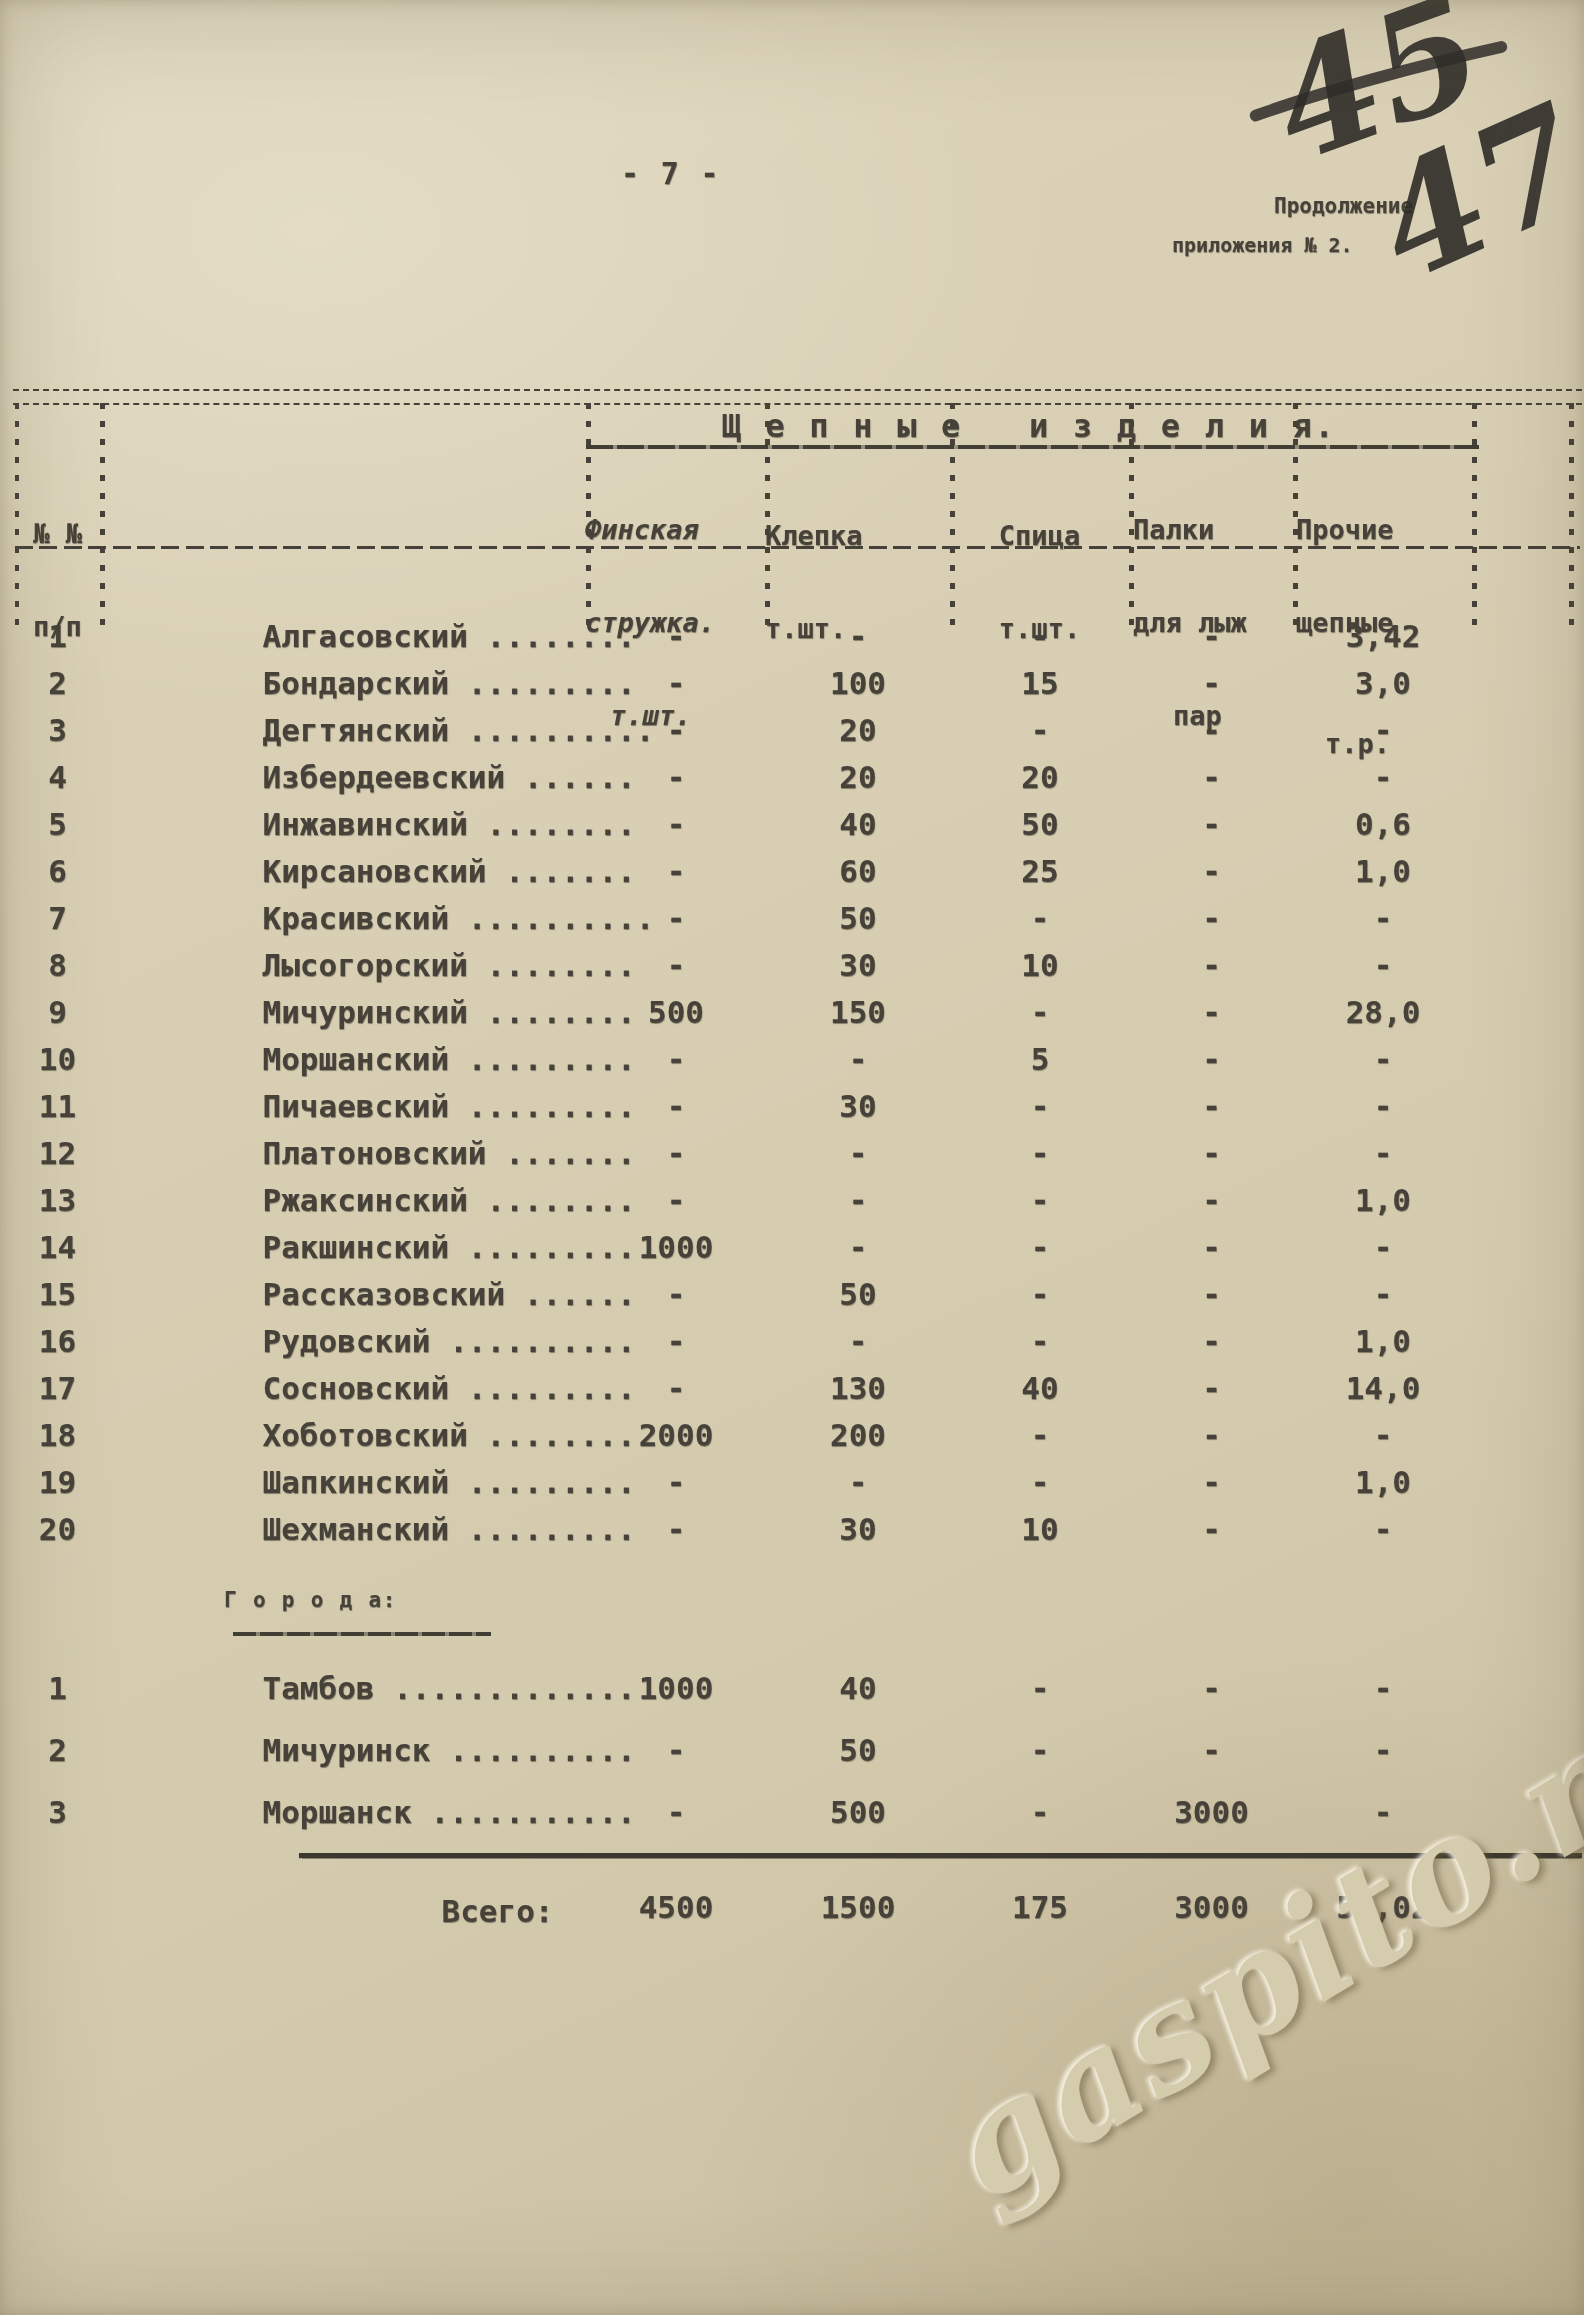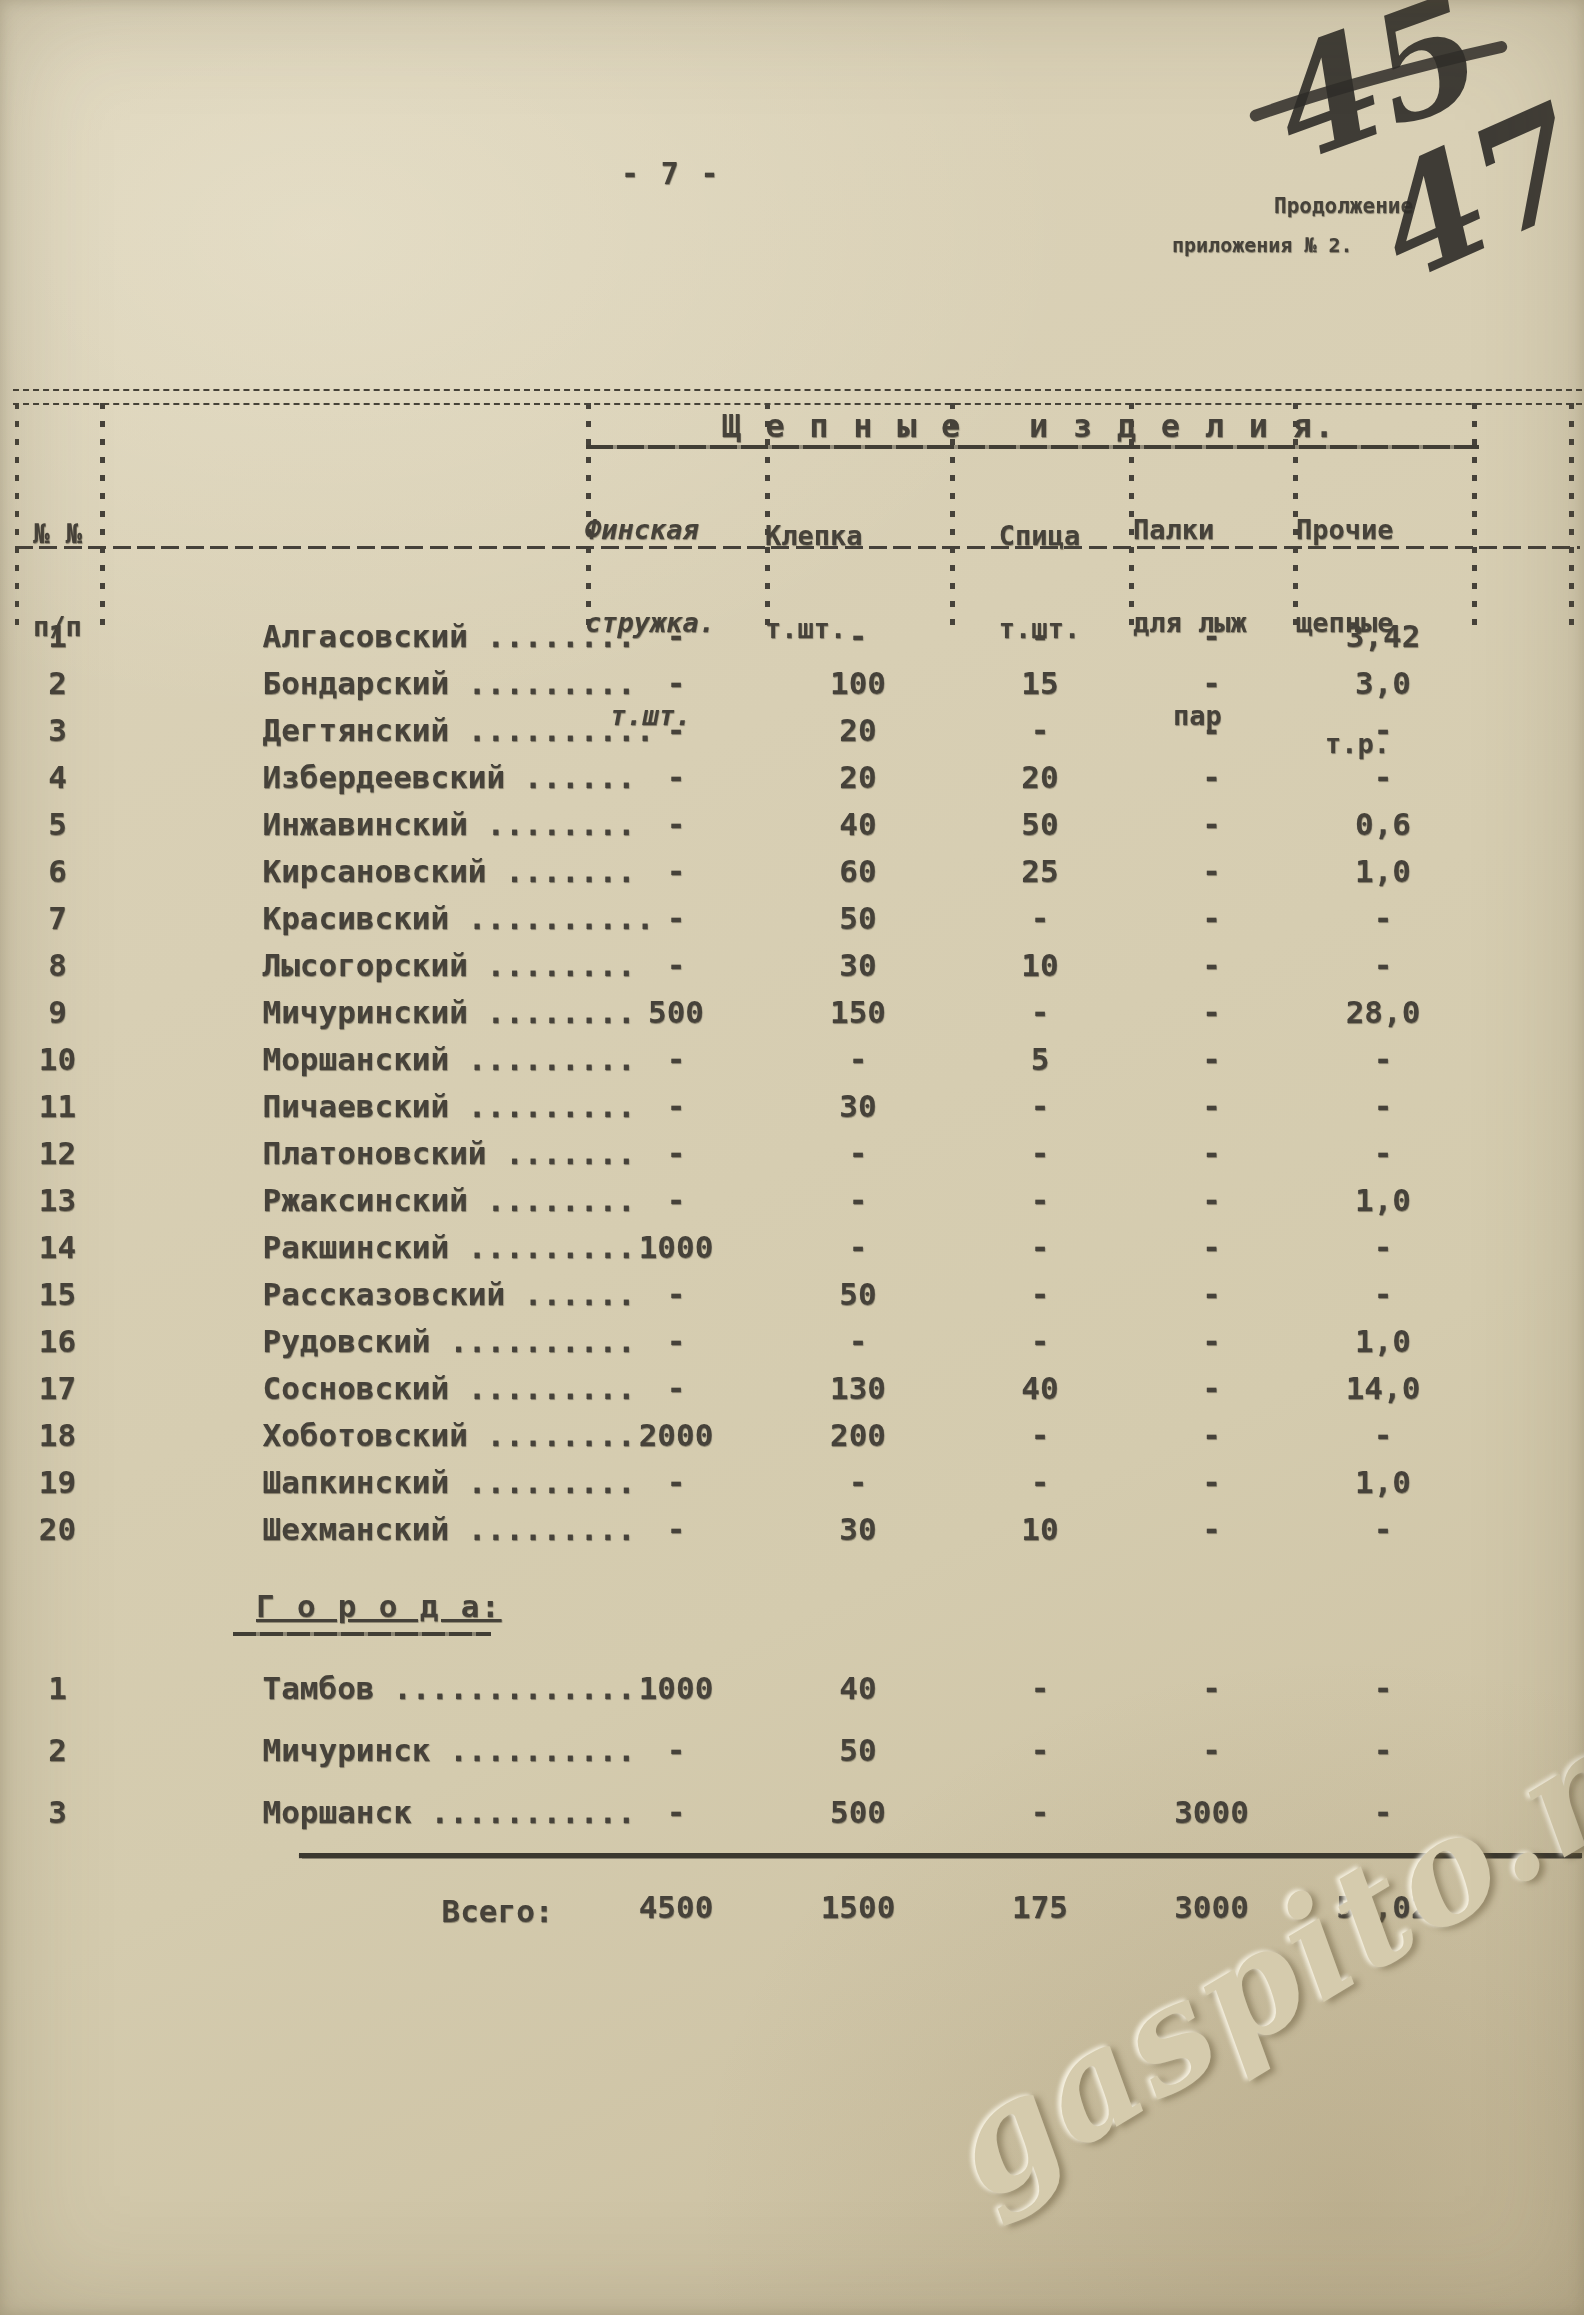--- a/index.html
+++ b/index.html
@@ -64,21 +64,21 @@
   .rows{left:14.5px;top:612px;width:1457px;}
   .cityrows{left:14.5px;top:1657px;width:1457px;}
   .trow{display:grid;grid-template-columns:86px 486px 179px 185px 179px 164px 179px;
     height:47px;align-items:center;font-size:31px;}
   .cityrows .trow{height:62px;}
   .c-num{text-align:center;}
   .c-name{padding-left:162px;}
   .c-val{text-align:center;}
 
   
-  .sechead{left:256px;top:1588px;font-size:31px;letter-spacing:1.8px;text-decoration:underline;}
+  .sechead{left:224px;top:1588px;font-size:21px;letter-spacing:1.8px;}
   .secline{left:233px;top:1632px;width:258px;height:3.6px;
     background:repeating-linear-gradient(to right,#413e35 0 23.5px,rgba(65,62,53,0.5) 23.5px 27px);}
 
   
   .totline{left:299px;top:1853px;width:1283px;height:4.5px;background:#3b382f;
     box-shadow:0 0.9px 0.9px rgba(59,56,47,0.5);}
   .totals{left:14.5px;top:1883px;width:1457px;}
   .totals .trow{height:47px;}
   .totals .c-name{text-align:right;padding-left:0;padding-right:33px;}
 

